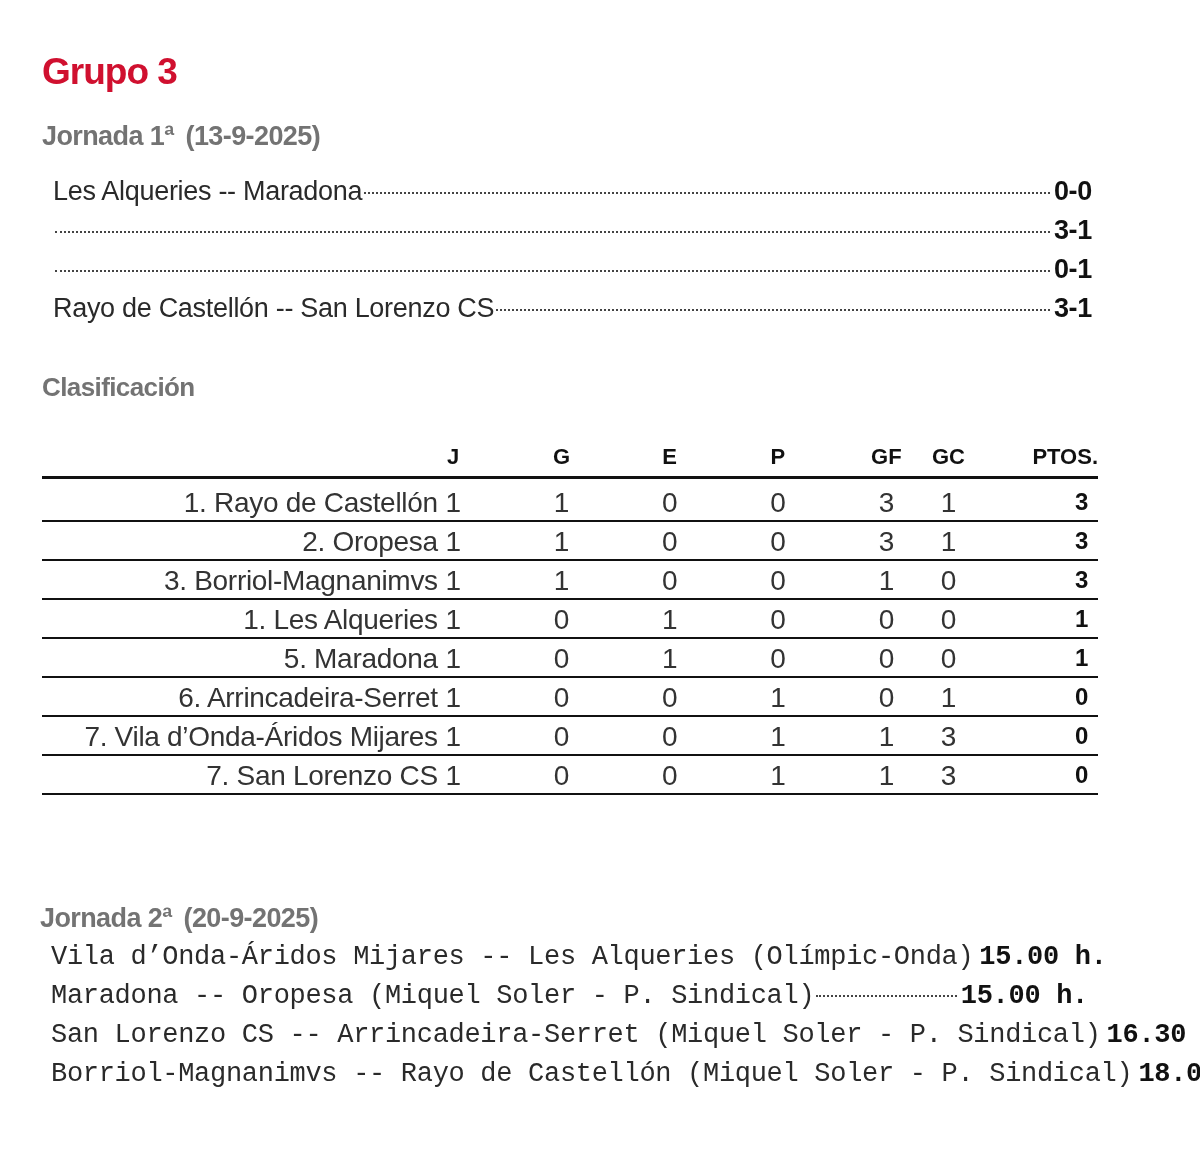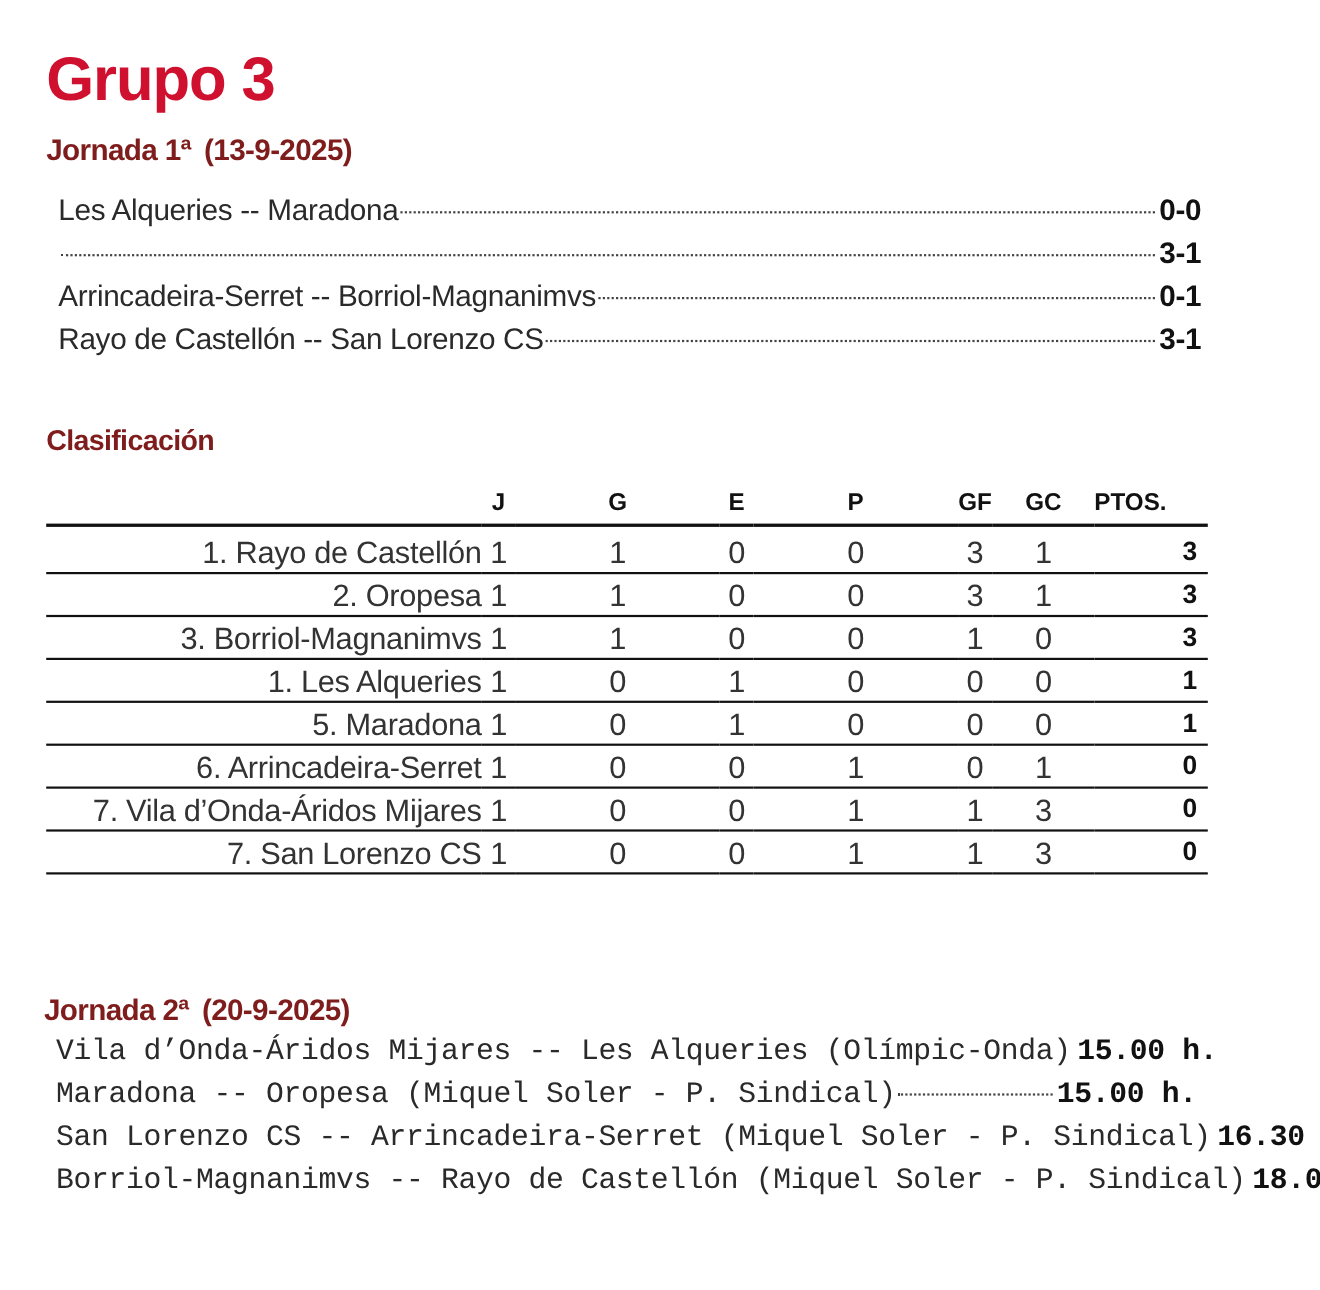--- a/index.html
+++ b/index.html
@@ -18,34 +18,34 @@
     .page {
       position: absolute;
       left: 42px;
       top: 0;
       width: 1056px;
     }
     .group-title {
       position: absolute;
       left: 0;
       top: 46px;
-      font-size: 56px;
+      font-size: 37px;
       font-weight: bold;
       letter-spacing: -1px;
       line-height: 52px;
       color: #d0102f;
       margin: 0;
     }
     .section-heading {
       position: absolute;
       left: 0;
       font-size: 27px;
       font-weight: bold;
       letter-spacing: -0.6px;
-      color: #7f1d1d;
+      color: #737373;
       margin: 0;
       line-height: 32px;
       white-space: nowrap;
       text-align: center;
     }
     .section-heading .sep { display: inline-block; width: 12px; }
     .results {
       position: absolute;
       left: 0;
       width: 1050px;
@@ -118,21 +118,21 @@
     }
     .standings td.pts {
       font-weight: bold;
       color: #111;
       text-align: right;
       padding-right: 10px;
       font-size: 24px;
       vertical-align: middle;
     }
     .standings th.pts {
-      text-align: left;
+      text-align: right;
       padding-right: 0;
     }
     .col-team { width: 384px; }
     .col-j { width: 30px; }
     .col-g { width: 180px; }
     .col-e { width: 30px; }
     .col-p { width: 180px; }
     .col-gf { width: 30px; }
     .col-gc { width: 90px; }
     .col-pts { width: 100px; }
@@ -152,32 +152,31 @@
     <div class="result-row">
       <span class="match">Les Alqueries -- Maradona</span>
       <span class="leader"></span>
       <span class="score">0-0</span>
     </div>
     <div class="result-row">
       <span class="leader"></span>
       <span class="score">3-1</span>
     </div>
     <div class="result-row">
-      <span class="match">Arrincadeira-Serret -- Borriol-Magnanimvs</span>
       <span class="leader"></span>
       <span class="score">0-1</span>
     </div>
     <div class="result-row">
       <span class="match">Rayo de Castellón -- San Lorenzo CS</span>
       <span class="leader"></span>
       <span class="score">3-1</span>
     </div>
   </div>
 
-  <h2 class="section-heading" style="top:384px; font-size:26px;">Clasificación</h2>
+  <h2 class="section-heading" style="top:371px; font-size:26px;">Clasificación</h2>
 
   <table class="standings">
     <colgroup>
       <col class="col-team">
         <col class="col-j">
         <col class="col-g">
         <col class="col-e">
         <col class="col-p">
         <col class="col-gf">
         <col class="col-gc">

